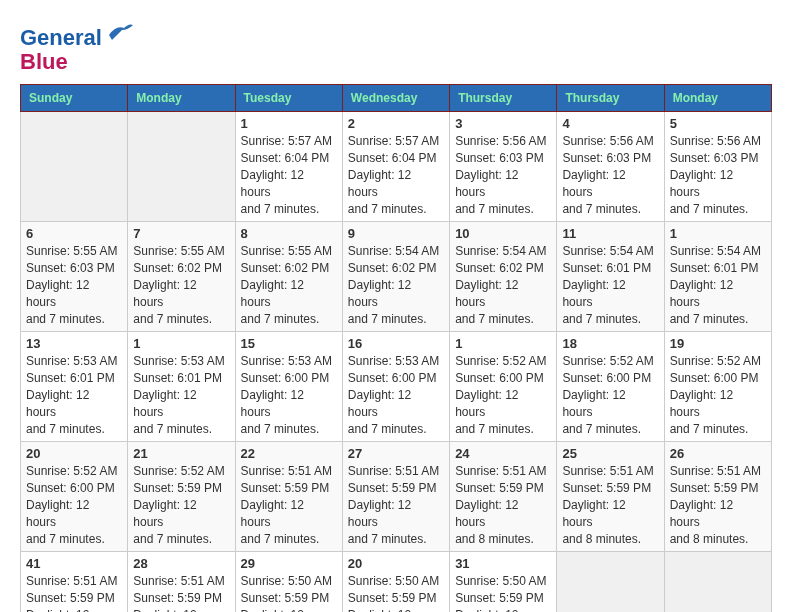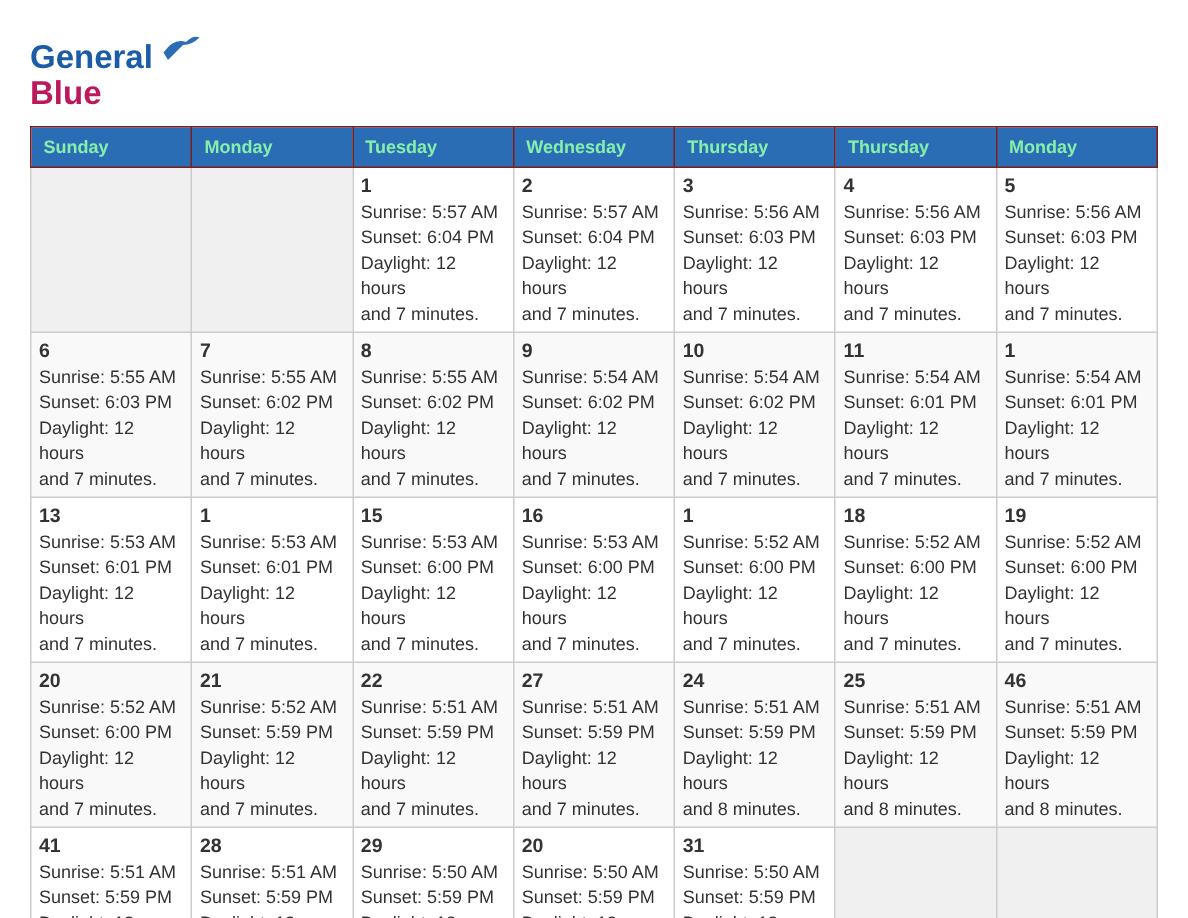--- a/index.html
+++ b/index.html
@@ -298,21 +298,21 @@
 and 8 minutes.</div>
         </td>
         <td>
           <span class="day-num">25</span>
           <div class="day-info" style="white-space: pre-line;">Sunrise: 5:51 AM
 Sunset: 5:59 PM
 Daylight: 12 hours
 and 8 minutes.</div>
         </td>
         <td>
-          <span class="day-num">46</span>
+          <span class="day-num">26</span>
           <div class="day-info" style="white-space: pre-line;">Sunrise: 5:51 AM
 Sunset: 5:59 PM
 Daylight: 12 hours
 and 8 minutes.</div>
         </td>
       </tr>
       <tr>
         <td>
           <span class="day-num">41</span>
           <div class="day-info" style="white-space: pre-line;">Sunrise: 5:51 AM

